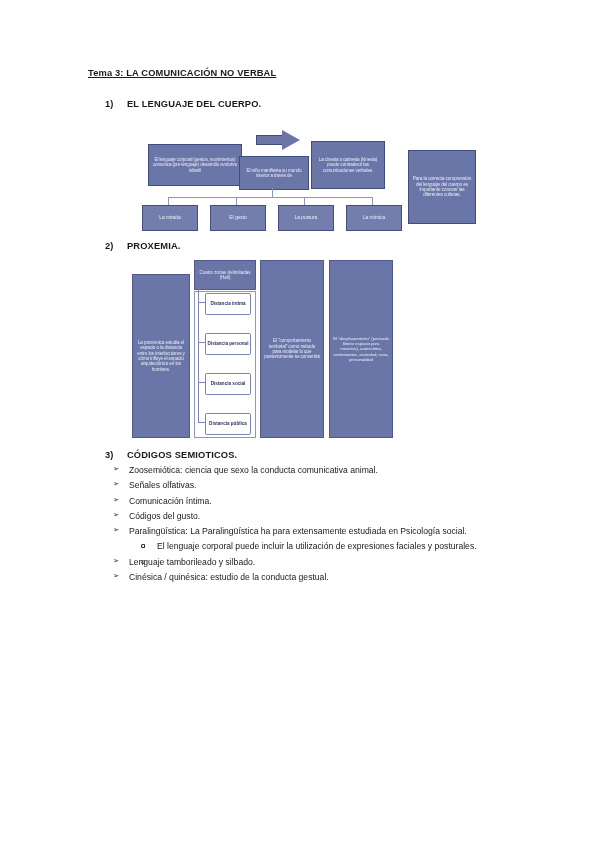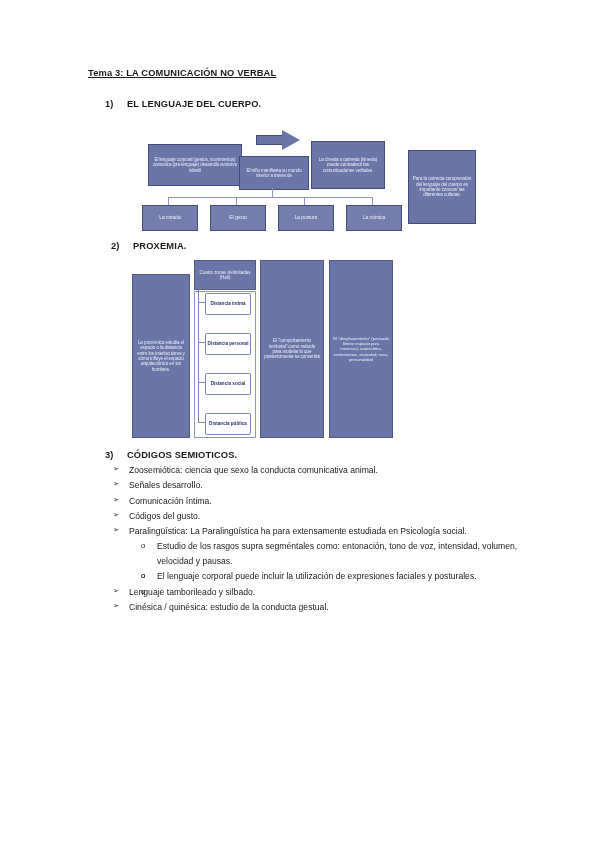--- a/index.html
+++ b/index.html
@@ -36,21 +36,21 @@
   }
   .section-head {
     position: absolute;
     font-size: 9.3px;
     font-weight: bold;
     letter-spacing: 0.15px;
     white-space: nowrap;
   }
   .section-head .num { display: inline-block; width: 22px; }
   #sec1 { left: 105px; top: 99px; }
-  #sec2 { left: 111px; top: 241px; }
+  #sec2 { left: 105px; top: 241px; }
   #sec3 { left: 105px; top: 450px; }
 
   
   #diagram1 {
     position: absolute;
     left: 140px;
     top: 128px;
     width: 340px;
     height: 105px;
   }
@@ -287,41 +287,40 @@
 
   <div class="lvl1" style="left:105px; top:463px; width:425px;">
 
     <div class="bullet-row">
       <span class="mark">➢</span>
       <span class="txt">Zoosemiótica: ciencia que sexo la conducta comunicativa animal.</span>
     </div>
 
     <div class="bullet-row">
       <span class="mark">➢</span>
-      <span class="txt">Señales desarrollo.</span>
+      <span class="txt">Señales olfativas.</span>
     </div>
 
     <div class="bullet-row">
       <span class="mark">➢</span>
       <span class="txt">Comunicación íntima.</span>
     </div>
 
     <div class="bullet-row">
       <span class="mark">➢</span>
       <span class="txt">Códigos del gusto.</span>
     </div>
 
     <div class="bullet-row">
       <span class="mark">➢</span>
       <span class="txt">Paralingüística: La Paralingüística ha para extensamente estudiada en Psicología social.</span>
     </div>
 
     <div class="sub-row">
       <span class="mark">o</span>
-      <span class="txt">Estudio de los rasgos supra segméntales como: entonación, tono de voz, intensidad, volumen, velocidad y pausas.</span>
     </div>
 
     <div class="sub-row">
       <span class="mark">o</span>
     </div>
 
     <div class="sub-row">
       <span class="mark">o</span>
       <span class="txt">El lenguaje corporal puede incluir la utilización de expresiones faciales y posturales.</span>
     </div>

